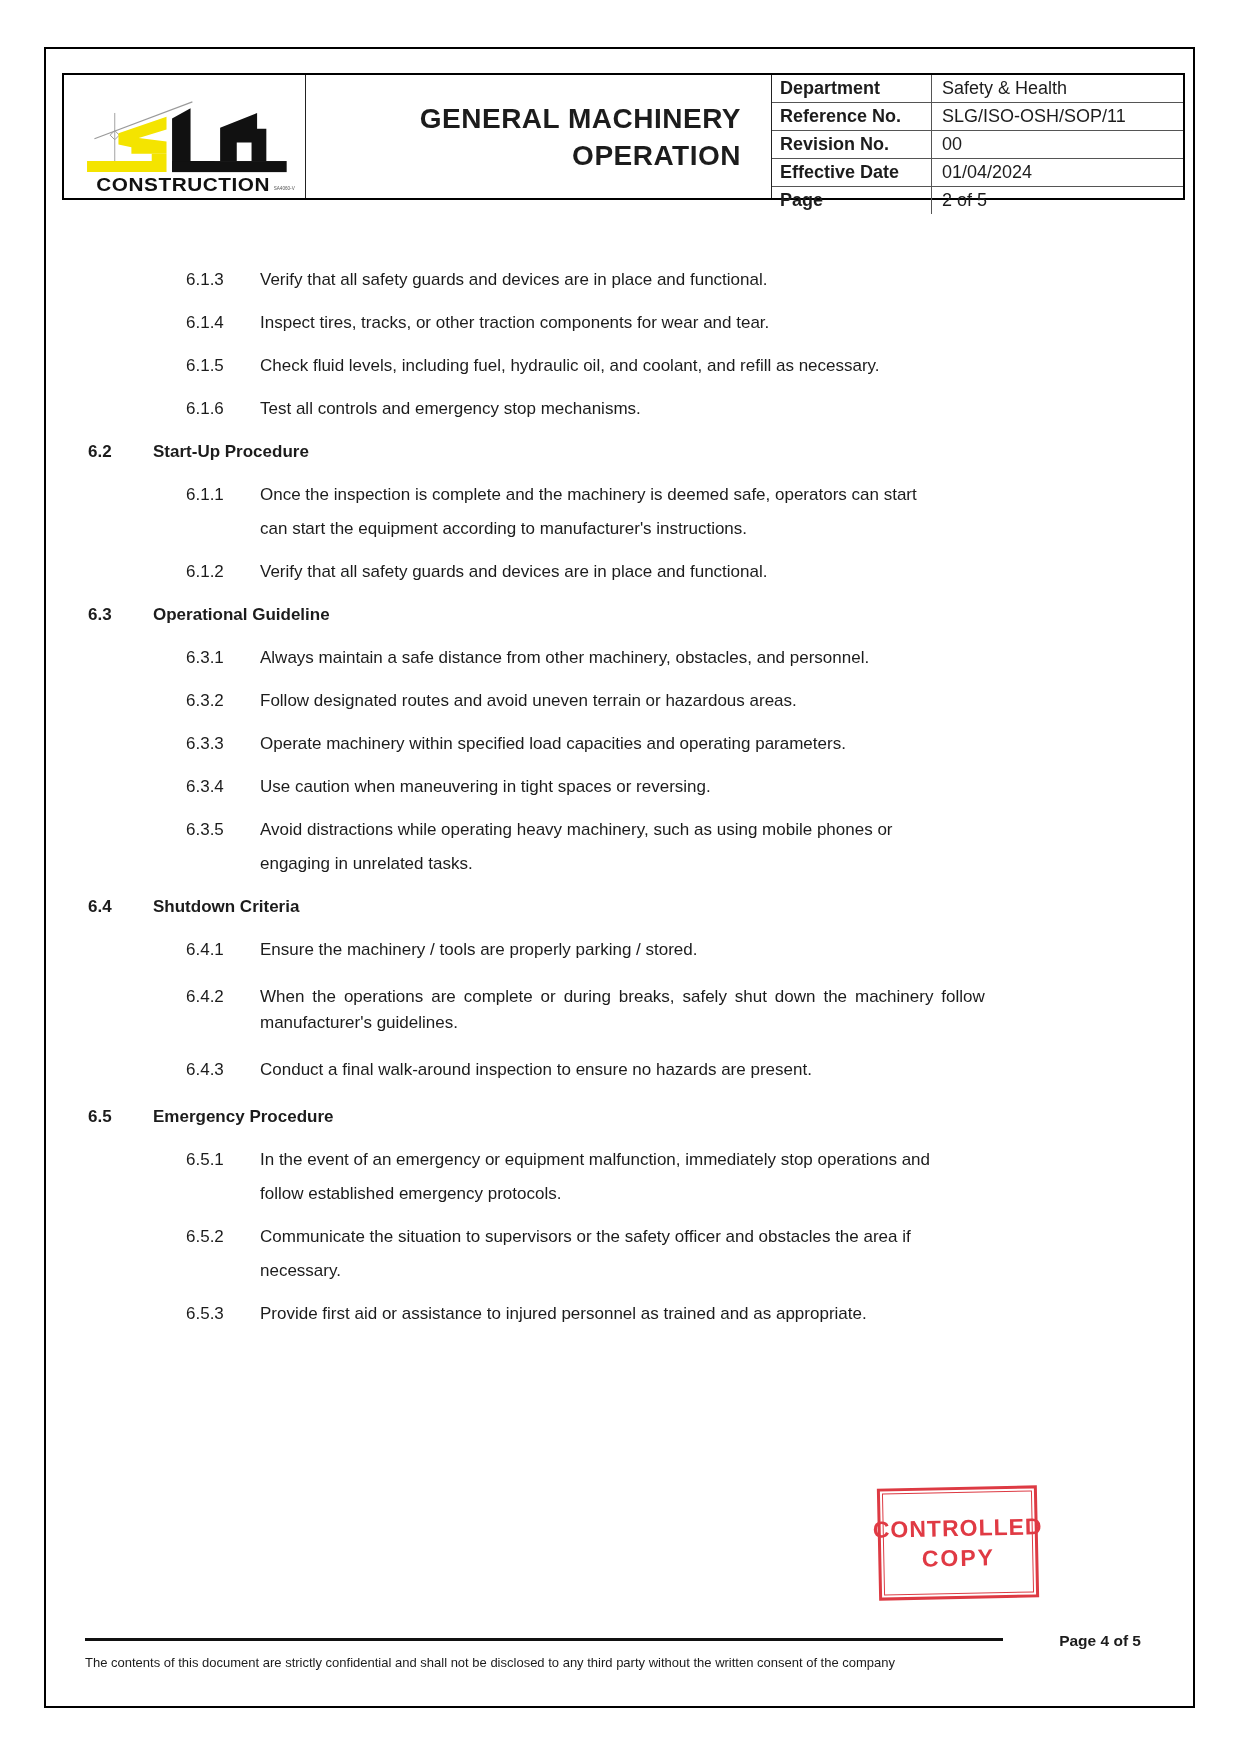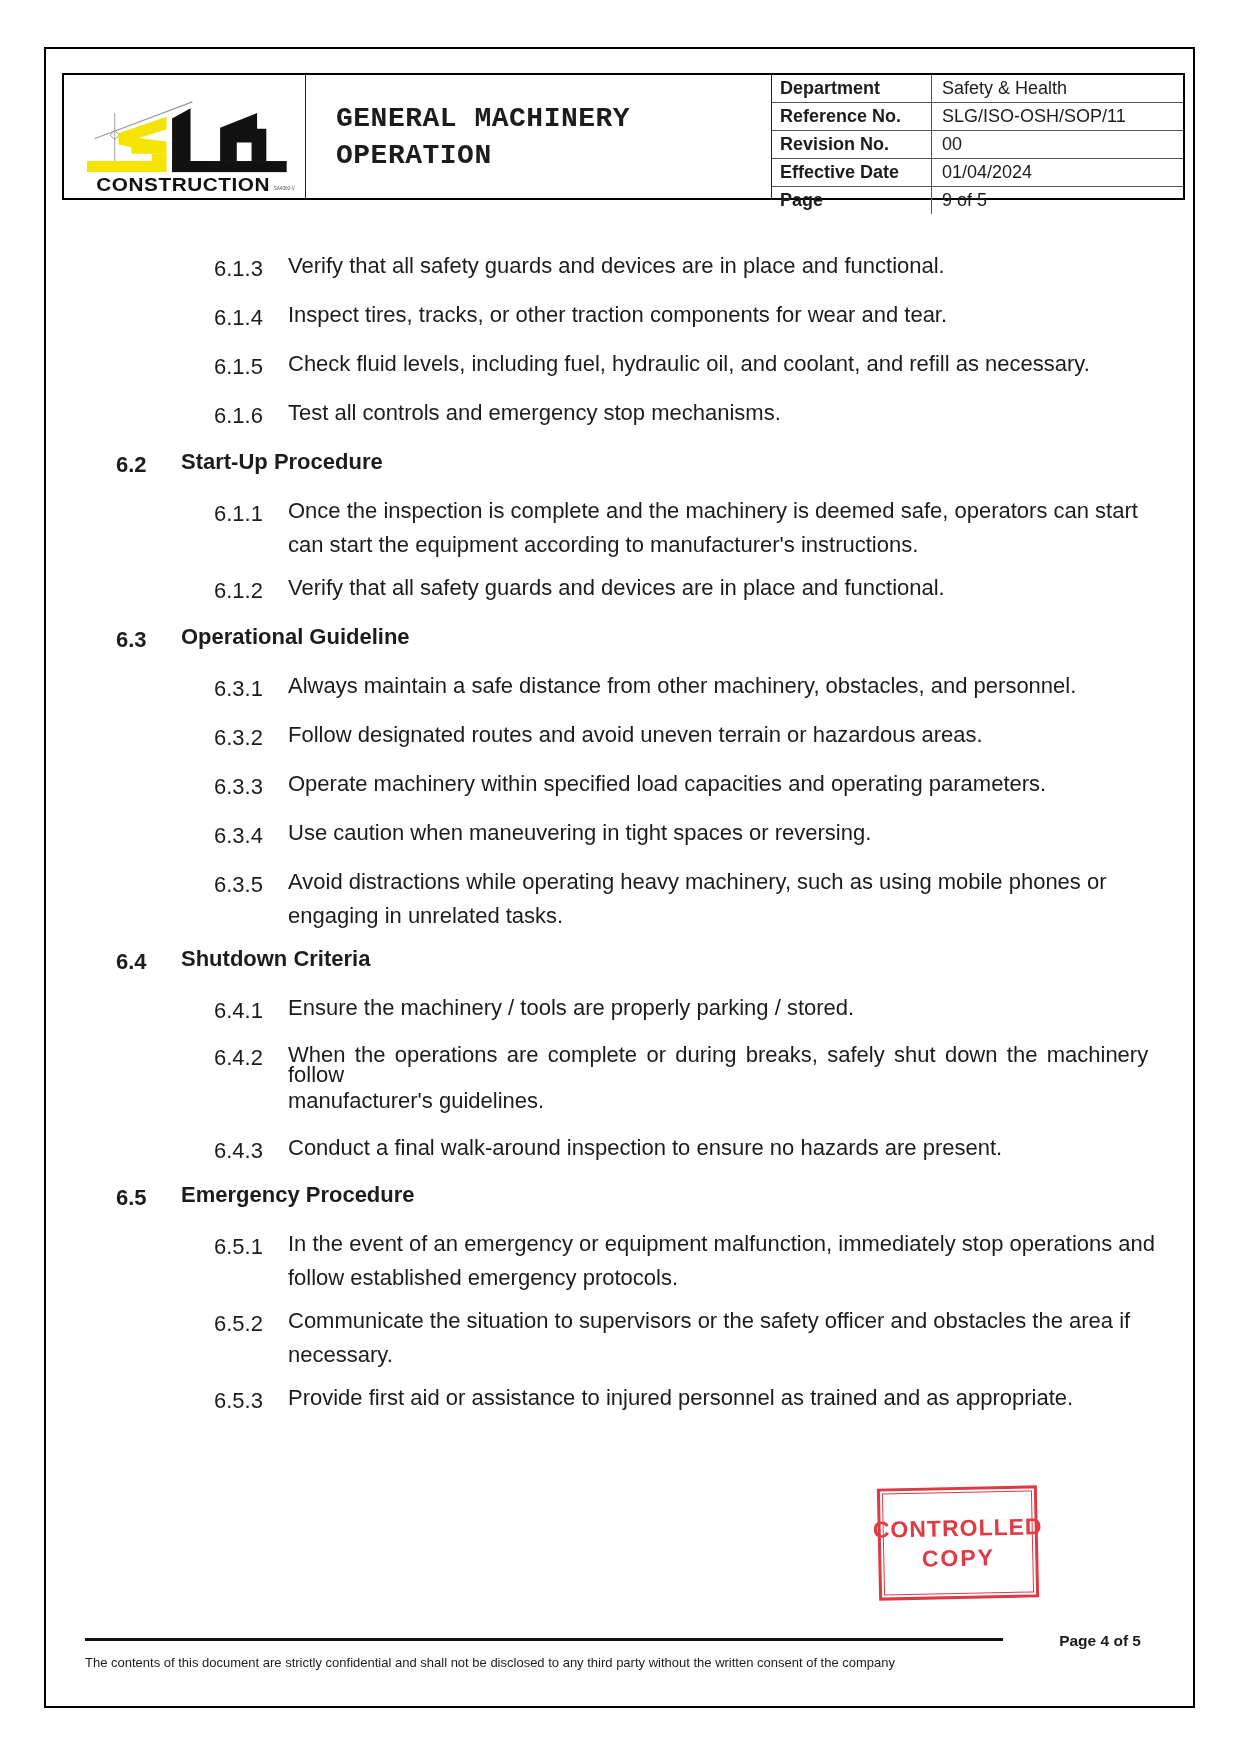--- a/index.html
+++ b/index.html
@@ -21,35 +21,33 @@
     position:absolute;left:62px;top:73px;width:1123px;height:127px;
     border:2px solid #000;box-sizing:border-box;
     display:flex;
   }
   .logo-cell{
     width:242px;flex:none;border-right:1px solid #222;box-sizing:border-box;
     display:flex;align-items:center;justify-content:center;
   }
   .title-cell{
     width:466px;flex:none;border-right:1px solid #222;box-sizing:border-box;
-    display:flex;align-items:center;justify-content:center;text-align:left;
+    display:flex;align-items:center;justify-content:center;text-align:right;
     font-weight:bold;font-size:28px;line-height:37px;letter-spacing:.5px;
     padding:0 30px;
-    font-family:Liberation Mono, monospace;
   }
   .info-cell{flex:1;display:flex;flex-direction:column;font-size:18px;}
   .info-row{flex:1;display:flex;border-bottom:1px solid #555;box-sizing:border-box;align-items:center;}
   .info-row:last-child{border-bottom:none;}
   .info-label{width:160px;flex:none;border-right:1px solid #555;box-sizing:border-box;font-weight:bold;padding:3px 4px 3px 8px;align-self:stretch;display:flex;align-items:center;}
   .info-value{padding:3px 4px 3px 10px;}
   
   .doc-body{
-    position:absolute;left:44px;top:256px;width:1153px;
-    font-size:22px;
-    margin-left:28px;
+    position:absolute;left:44px;top:270px;width:1153px;
+    font-size:17px;
   }
   .block{display:flex;margin-bottom:23px;}
   .block .num{flex:none;}
   .block.heading{padding-left:44px;font-weight:bold;}
   .block.heading .num{width:65px;}
   .block.item{padding-left:142px;}
   .block.item .num{width:74px;}
   .block .txt{flex:1;padding-right:60px;}
   .line{line-height:20px;margin-bottom:14px;}
   .line:last-child{margin-bottom:0;}
@@ -126,21 +124,21 @@
         <div class="info-row">
           <div class="info-label">Revision No.</div>
           <div class="info-value">00</div>
         </div>
         <div class="info-row">
           <div class="info-label">Effective Date</div>
           <div class="info-value">01/04/2024</div>
         </div>
         <div class="info-row">
           <div class="info-label">Page</div>
-          <div class="info-value">9 of 5</div>
+          <div class="info-value">2 of 5</div>
         </div>
       </div>
   </div>
 
   <div class="doc-body">
 
   <div class="block item">
         <span class="num">6.1.3</span>
         <div class="txt">
           <div class="line">Verify that all safety guards and devices are in place and functional.</div>

